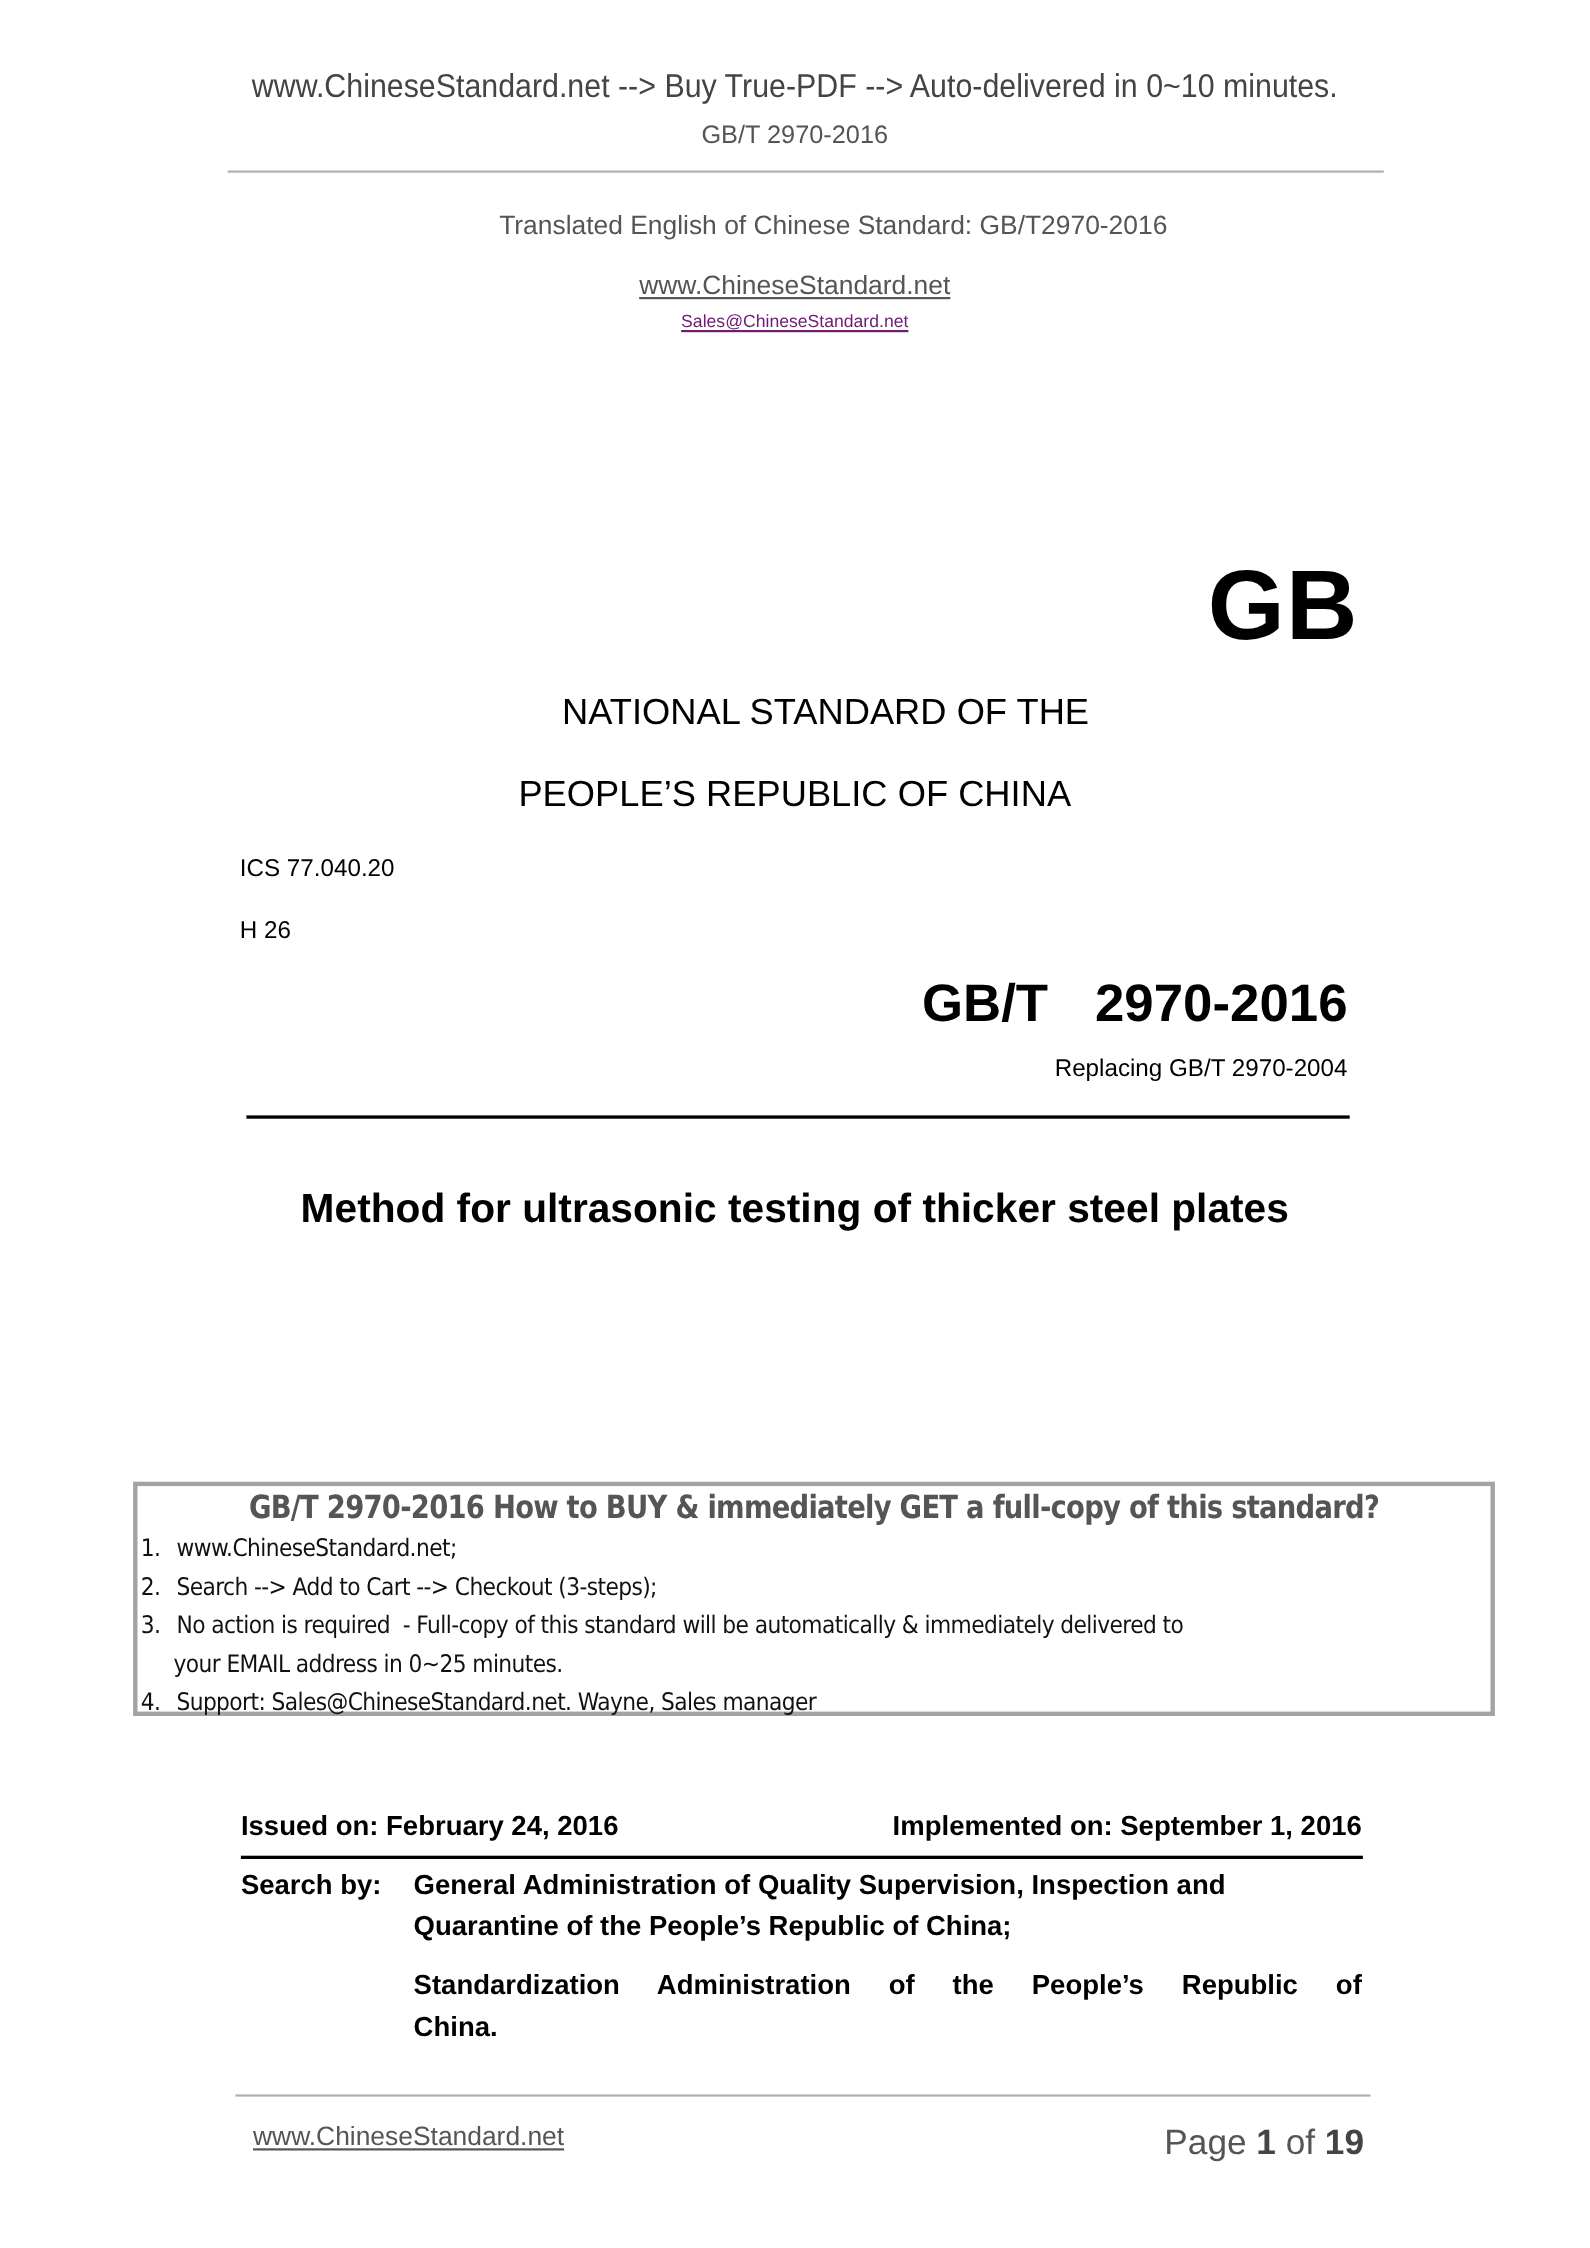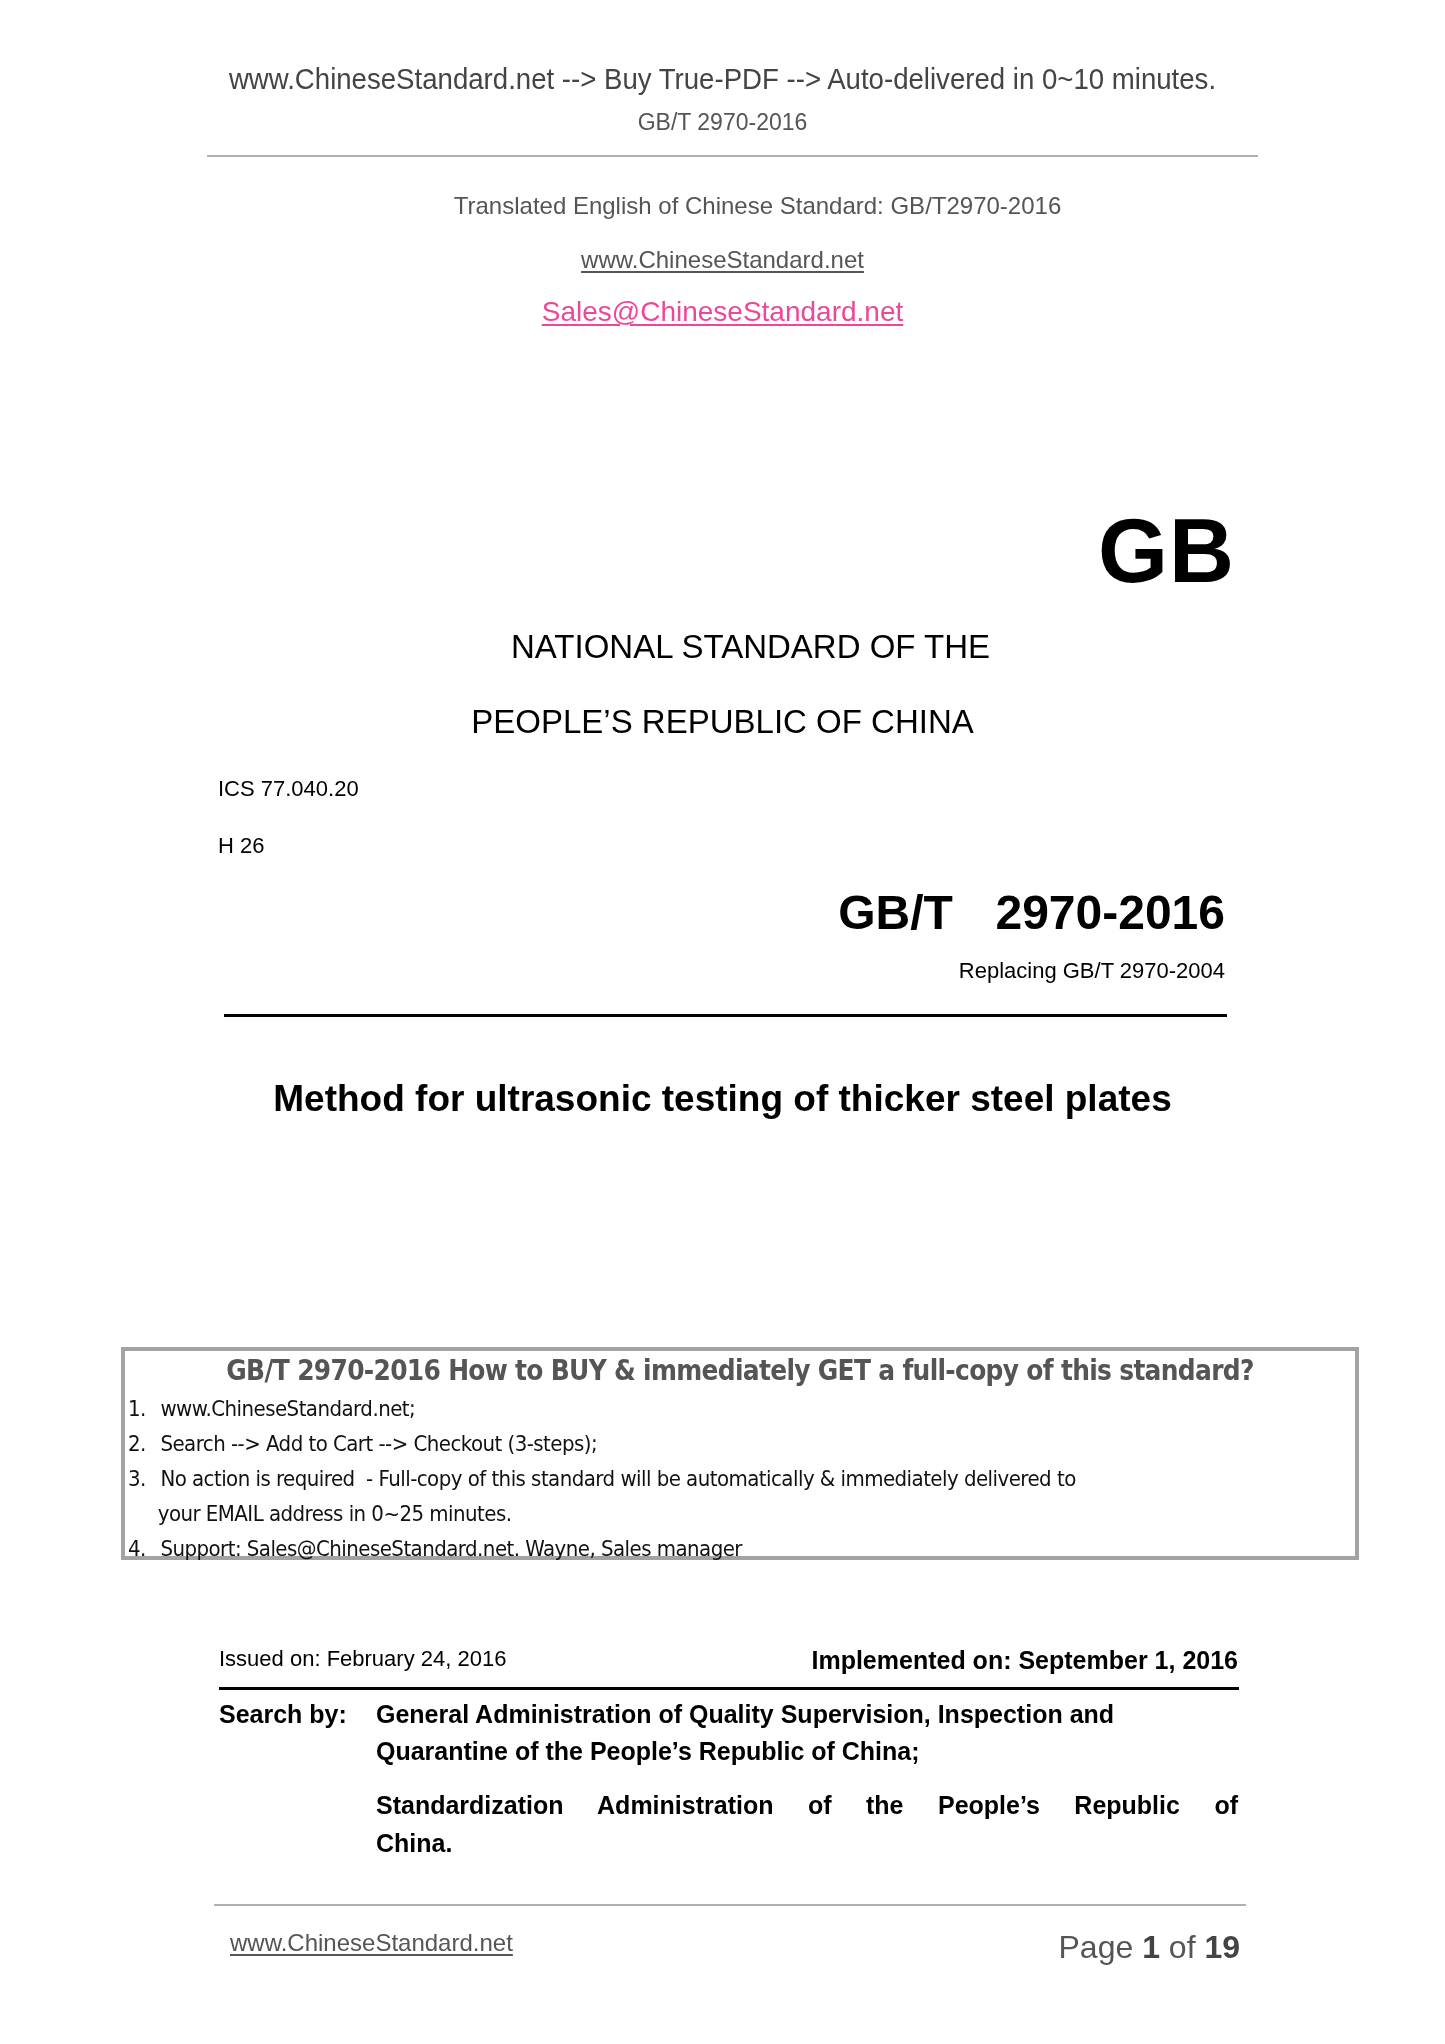--- a/index.html
+++ b/index.html
@@ -7,21 +7,21 @@
          font-family: "Liberation Sans", sans-serif; color: #000; }
   .abs { position: absolute; white-space: nowrap; }
   .center-x { left: 0; width: 1445px; text-align: center; }
 
   .hdr-line { top: 62px; font-size: 30px; color: #444; transform: scaleX(0.92); transform-origin: center; }
   .hdr-sub { top: 109px; font-size: 23px; color: #555; }
   .hdr-rule { left: 207px; width: 1051px; top: 155px; height: 2px; background: #b0b0b0; }
 
   .trans { top: 192px; font-size: 24px; color: #555; padding-left: 35px; }
   .link-www { top: 246px; font-size: 24px; color: #555; }
-  .link-sales { top: 296px; font-size: 28px; color: #ec4899; }
+  .link-sales { top: 284px; font-size: 16px; color: #701a75; }
   .ulink { text-decoration: underline; text-underline-offset: 3px; text-decoration-thickness: 2px; cursor: pointer; }
 
   .gb-logo { left: 1098px; top: 506px; font-size: 90px; font-weight: bold; letter-spacing: 1px; line-height: 1; }
 
   .nat1 { top: 628px; font-size: 33px; padding-left: 28px; }
   .nat2 { top: 703px; font-size: 33px; }
 
   .ics { left: 218px; top: 776px; font-size: 22px; }
   .hcode { left: 218px; top: 833px; font-size: 22px; }
 
@@ -31,21 +31,21 @@
 
   .doc-title { top: 1078px; font-size: 37px; font-weight: bold; }
 
   .buy-box { left: 121px; top: 1347px; width: 1230px; height: 205px; border: 4px solid #a3a3a3; box-sizing: content-box; }
   .buy-head { position: absolute; left: 0; width: 100%; top: 2px; text-align: center; font-size: 29px; font-weight: bold; color: #555; font-family: "DejaVu Sans", sans-serif; letter-spacing: -0.8px; transform: scaleX(0.86); transform-origin: center; }
   .buy-list { position: absolute; left: 3px; top: 40px; margin: 0; padding: 0; list-style: none; font-family: "DejaVu Sans", sans-serif; font-size: 22px; color: #111; letter-spacing: -0.6px; }
   .buy-list li { height: 35px; line-height: 35px; white-space: nowrap; transform: scaleX(0.9); transform-origin: left center; }
   .buy-list .num { display: inline-block; width: 36px; }
   .buy-list .cont { padding-left: 33px; }
 
-  .issued-on { left: 219px; top: 1646px; font-size: 22px; font-weight: normal; }
+  .issued-on { left: 219px; top: 1646px; font-size: 25px; font-weight: bold; }
   .impl-on { right: 207px; top: 1646px; font-size: 25px; font-weight: bold; }
   .issue-rule { left: 219px; width: 1020px; top: 1687px; height: 3px; background: #000; }
   .issued-by-label { left: 219px; top: 1700px; font-size: 25px; font-weight: bold; }
   .issuer { left: 376px; font-size: 25px; font-weight: bold; }
   .issuer1 { top: 1700px; }
   .issuer1b { top: 1737px; }
   .issuer2 { top: 1791px; width: 862px; text-align: justify; text-align-last: justify; white-space: normal; }
   .issuer2b { top: 1829px; }
 
   .foot-rule { left: 214px; width: 1032px; top: 1904px; height: 2px; background: #b0b0b0; }

